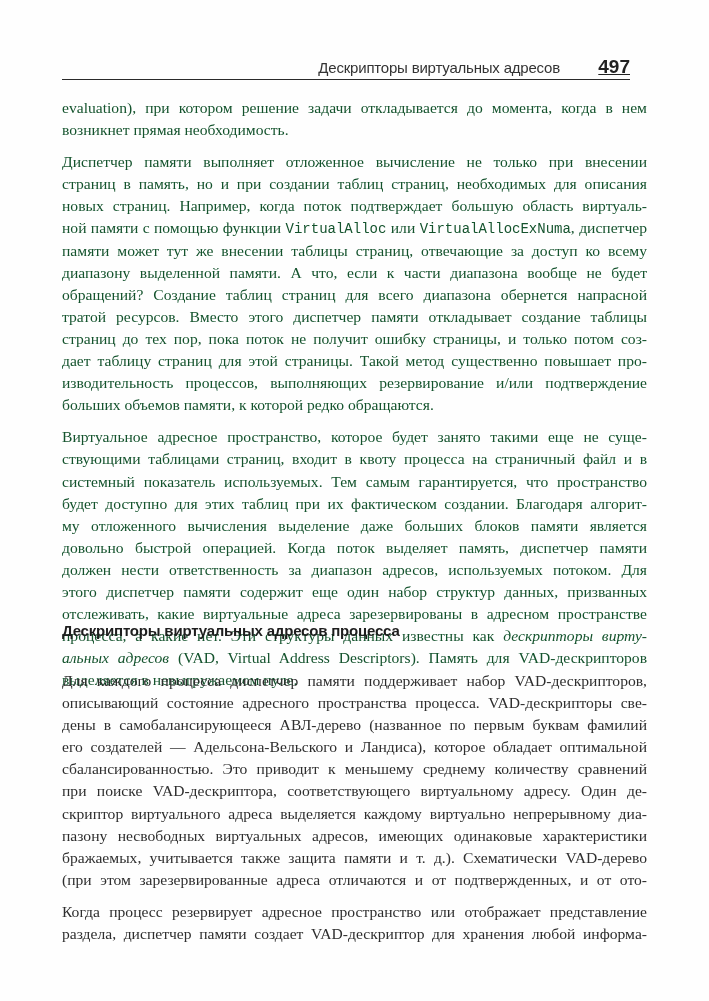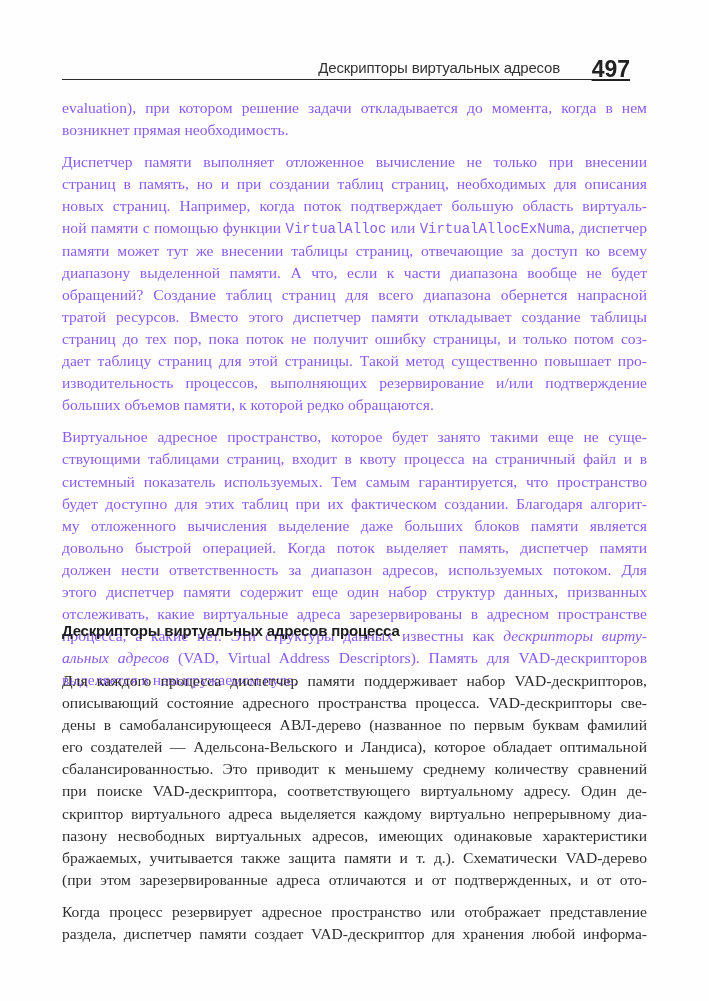--- a/index.html
+++ b/index.html
@@ -9,26 +9,26 @@
       position: absolute; left: 62px; top: 55px; width: 568px; height: 24px;
       border-bottom: 1.5px solid #2a2a2a;
       font-family: "Liberation Sans", sans-serif;
     }
     .running-head .title {
       position: absolute; right: 70px; top: 4px;
       font-size: 15px; color: #333; letter-spacing: -0.2px;
     }
     .running-head .num {
       position: absolute; right: 0; top: 1px;
-      font-size: 23px; font-weight: bold; color: #222; text-decoration: underline;
+      font-size: 19px; font-weight: bold; color: #222; text-decoration: underline;
     }
     .body-text {
       position: absolute; left: 62px; top: 97px; width: 585px;
       font-family: "Liberation Serif", serif;
-      font-size: 15.6px; line-height: 22.1px; color: #8b5cf6;
+      font-size: 15.6px; line-height: 22.1px; color: #14532d;
       text-align: justify;
     }
     .body-text p { margin: 0 0 10px 0; }
     .line { display: block; text-align: justify; text-align-last: justify; white-space: nowrap; height: 22.1px; }
     .line.last { text-align-last: left; }
     .mono { font-family: "Liberation Mono", monospace; font-size: 14px; }
     .em { font-style: italic; }
     h2.section {
       position: absolute; left: 62px; top: 622px; margin: 0;
       font-family: "Liberation Sans", sans-serif; font-weight: bold;

